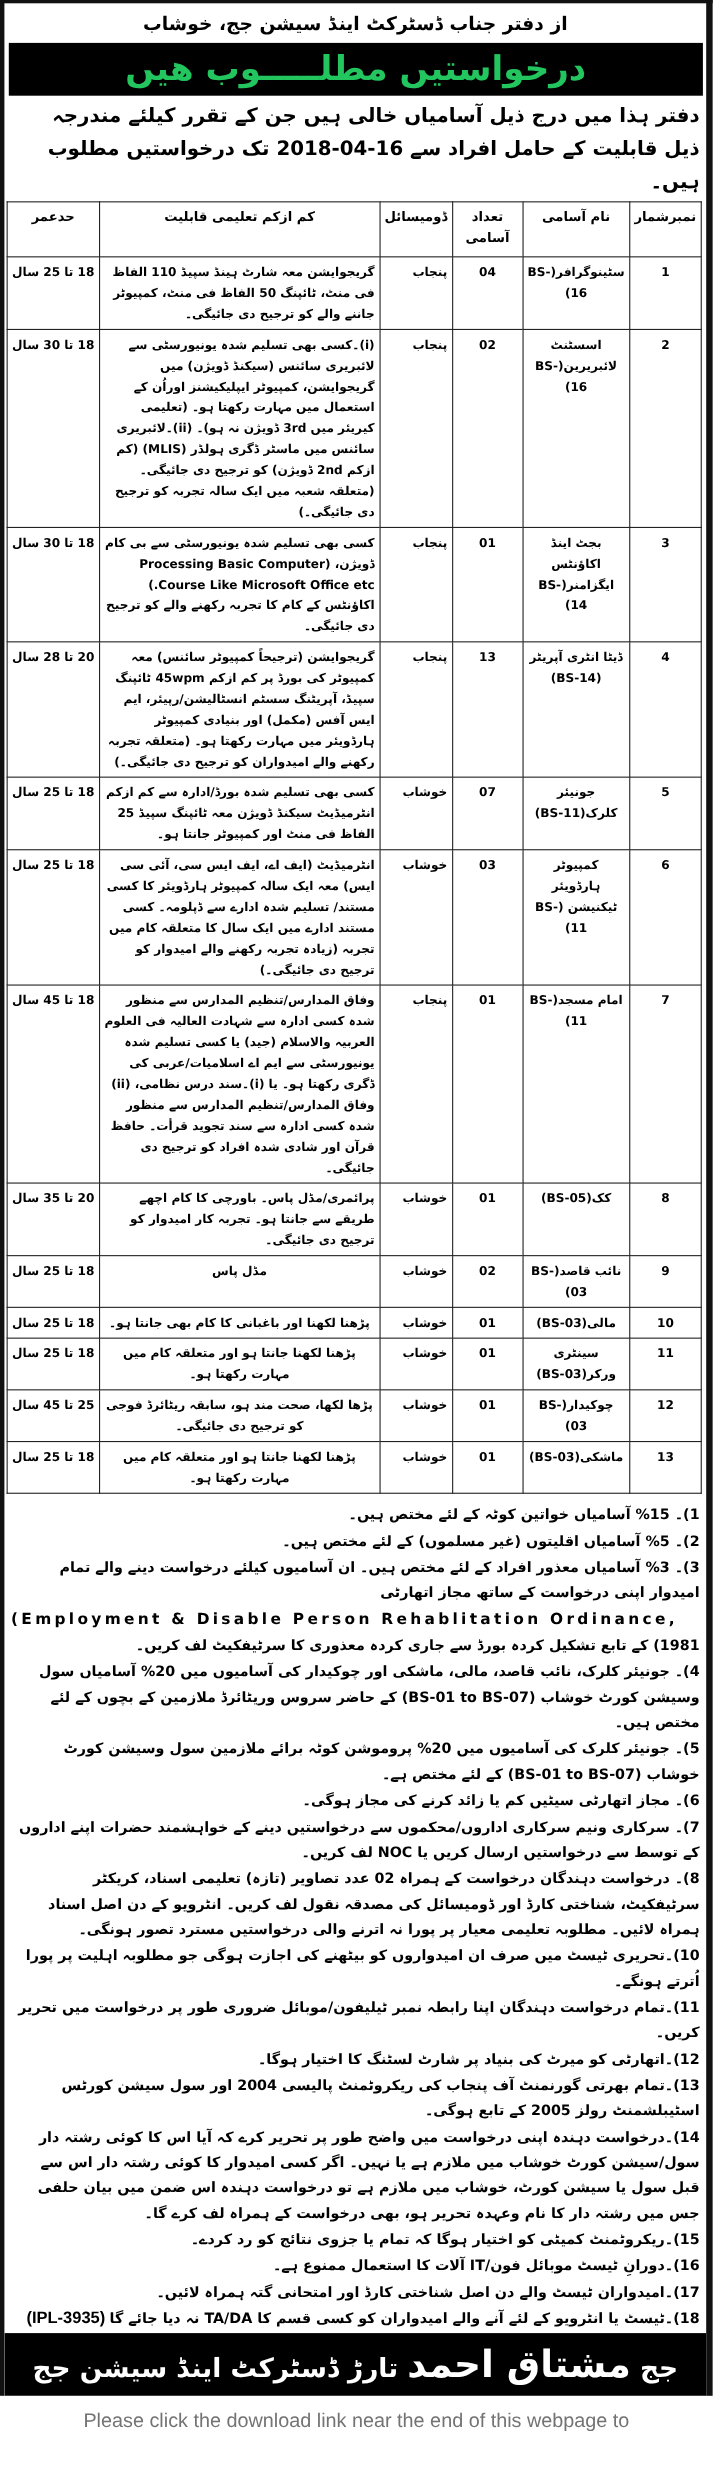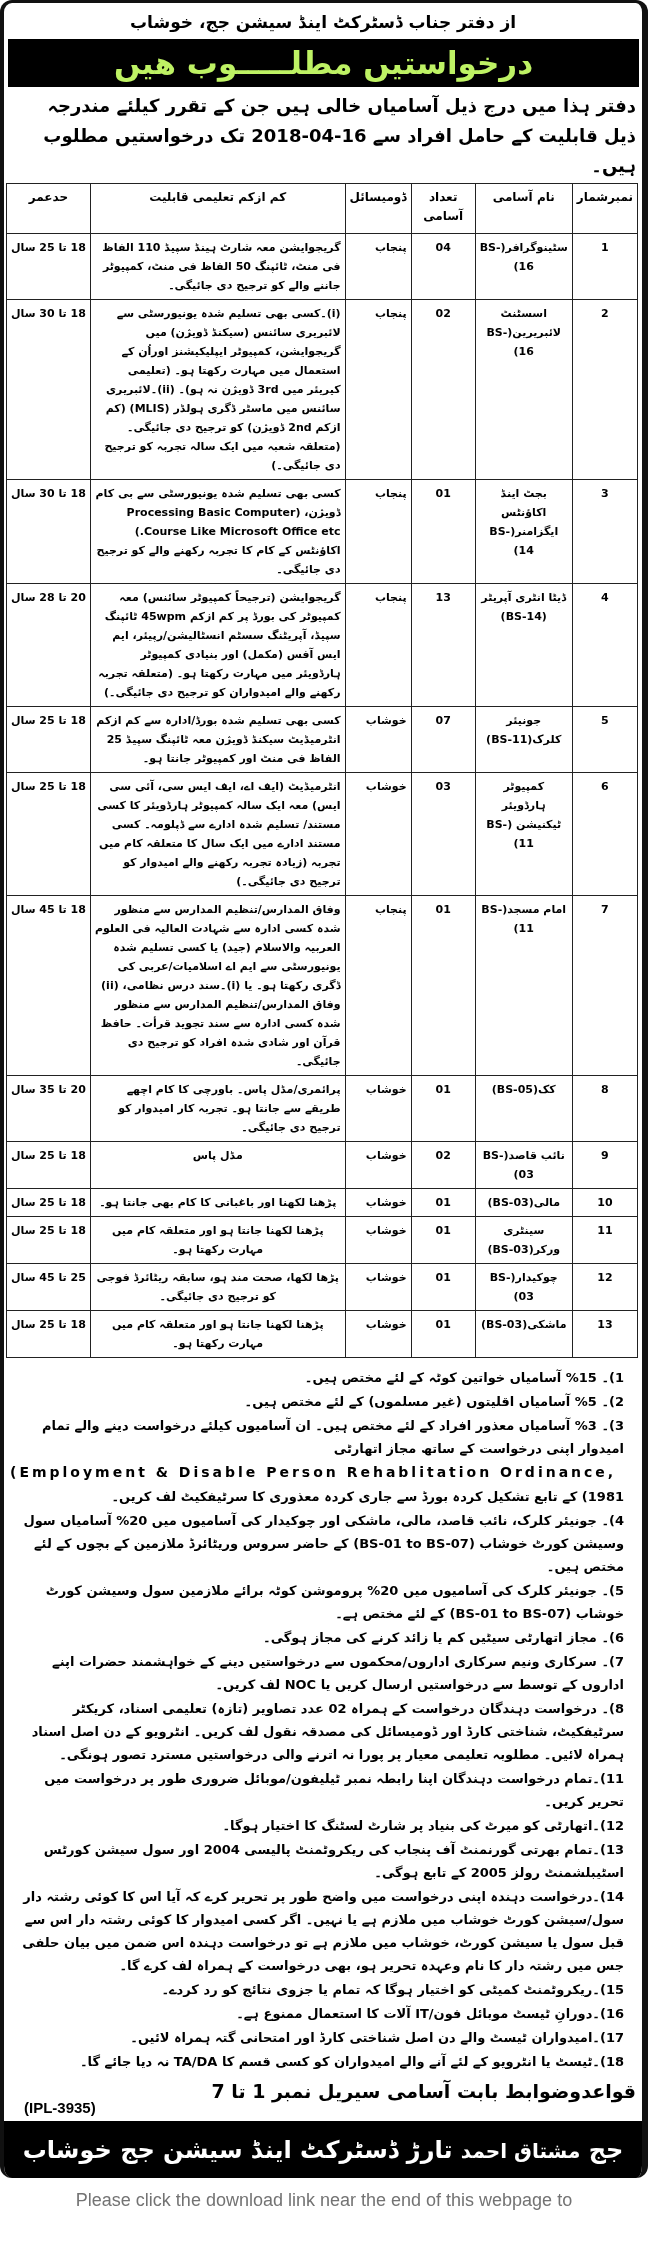--- a/index.html
+++ b/index.html
@@ -7,34 +7,33 @@
   body { font-family: "DejaVu Sans", sans-serif; color: #000; }
   .ad {
     position: relative;
     width: 648px;
     height: 2178px;
     border-left: 4px solid #111;
     border-right: 6px solid #111;
     border-top: 3px solid #111;
     overflow: hidden;
     background: #fff;
-    border-radius: 12px;
   }
   .office-line {
     direction: rtl;
     text-align: center;
     font-weight: bold;
     font-size: 17px;
     padding-top: 9px;
     height: 36px;
   }
   .title-bar {
     margin: 0 3px 0 4px;
     background: #000;
-    color: #bef264;
+    color: #22c55e;
     height: 48px;
     direction: rtl;
     text-align: center;
     font-weight: bold;
     font-size: 31px;
     line-height: 48px;
     letter-spacing: 2px;
   }
   .intro {
     direction: rtl;
@@ -59,21 +58,21 @@
     font-weight: bold;
   }
   table.posts th { height: 50px; font-size: 12px; text-align: center; font-weight: bold; }
   .c-serial { width: 22px; text-align: center; }
   .c-post { width: 78px; text-align: center; }
   .c-count { width: 64px; text-align: center; margin-left: 16px; }
   .c-dom { width: 64px; text-align: right; }
   .c-qual { text-align: right; }
   .c-age { width: 70px; text-align: center; white-space: nowrap; }
   td.c-qual.center { text-align: center; }
-  .notes { direction: rtl; text-align: right; padding: 8px 18px 0 6px; font-size: 13px; font-weight: bold; line-height: 23px; }
+  .notes { direction: rtl; text-align: right; padding: 8px 6px 0 6px; font-size: 13px; font-weight: bold; line-height: 23px; }
   .note { margin-bottom: 1px; }
   .note.ltr-line { direction: ltr; text-align: justify; font-family: "DejaVu Sans", sans-serif; font-size: 14px; letter-spacing: 3px; }
   .section-heading {
     direction: rtl;
     text-align: right;
     font-size: 19px;
     font-weight: bold;
     padding: 4px 6px 2px 6px;
     line-height: 26px;
   }
@@ -95,21 +94,21 @@
     top: 2118px;
     height: 60px;
     background: #000;
     color: #fff;
     direction: rtl;
     text-align: center;
     font-size: 24px;
     font-weight: bold;
     line-height: 58px;
   }
-  .signature-bar .name { font-size: 20px; }
+  .signature-bar .name { font-size: 34px; }
   .download-note {
     width: 648px;
     text-align: center;
     color: #737373;
     font-family: "Liberation Sans", sans-serif;
     font-size: 18px;
     line-height: 24px;
     padding-top: 10px;
     height: 64px;
   }
@@ -246,20 +245,21 @@
       <div class="note">1)۔ 15% آسامیاں خواتین کوٹہ کے لئے مختص ہیں۔</div>
       <div class="note">2)۔ 5% آسامیاں اقلیتوں (غیر مسلموں) کے لئے مختص ہیں۔</div>
       <div class="note">3)۔ 3% آسامیاں معذور افراد کے لئے مختص ہیں۔ ان آسامیوں کیلئے درخواست دینے والے تمام امیدوار اپنی درخواست کے ساتھ مجاز اتھارٹی</div>
       <div class="note ltr-line">(Employment &amp; Disable Person Rehablitation Ordinance,</div>
       <div class="note">1981) کے تابع تشکیل کردہ بورڈ سے جاری کردہ معذوری کا سرٹیفکیٹ لف کریں۔</div>
       <div class="note">4)۔ جونیئر کلرک، نائب قاصد، مالی، ماشکی اور چوکیدار کی آسامیوں میں 20% آسامیاں سول وسیشن کورٹ خوشاب (BS-01 to BS-07) کے حاضر سروس وریٹائرڈ ملازمین کے بچوں کے لئے مختص ہیں۔</div>
       <div class="note">5)۔ جونیئر کلرک کی آسامیوں میں 20% پروموشن کوٹہ برائے ملازمین سول وسیشن کورٹ خوشاب (BS-01 to BS-07) کے لئے مختص ہے۔</div>
       <div class="note">6)۔ مجاز اتھارٹی سیٹیں کم یا زائد کرنے کی مجاز ہوگی۔</div>
       <div class="note">7)۔ سرکاری ونیم سرکاری اداروں/محکموں سے درخواستیں دینے کے خواہشمند حضرات اپنے اداروں کے توسط سے درخواستیں ارسال کریں یا NOC لف کریں۔</div>
       <div class="note">8)۔ درخواست دہندگان درخواست کے ہمراہ 02 عدد تصاویر (تازہ) تعلیمی اسناد، کریکٹر سرٹیفکیٹ، شناختی کارڈ اور ڈومیسائل کی مصدقہ نقول لف کریں۔ انٹرویو کے دن اصل اسناد ہمراہ لائیں۔ مطلوبہ تعلیمی معیار پر پورا نہ اترنے والی درخواستیں مسترد تصور ہونگی۔</div>
+      <div class="note">10)۔تحریری ٹیسٹ میں صرف ان امیدواروں کو بیٹھنے کی اجازت ہوگی جو مطلوبہ اہلیت پر پورا اُترتے ہونگے۔</div>
       <div class="note">11)۔تمام درخواست دہندگان اپنا رابطہ نمبر ٹیلیفون/موبائل ضروری طور پر درخواست میں تحریر کریں۔</div>
       <div class="note">12)۔اتھارٹی کو میرٹ کی بنیاد پر شارٹ لسٹنگ کا اختیار ہوگا۔</div>
       <div class="note">13)۔تمام بھرتی گورنمنٹ آف پنجاب کی ریکروٹمنٹ پالیسی 2004 اور سول سیشن کورٹس اسٹیبلشمنٹ رولز 2005 کے تابع ہوگی۔</div>
       <div class="note">14)۔درخواست دہندہ اپنی درخواست میں واضح طور پر تحریر کرے کہ آیا اس کا کوئی رشتہ دار سول/سیشن کورٹ خوشاب میں ملازم ہے یا نہیں۔ اگر کسی امیدوار کا کوئی رشتہ دار اس سے قبل سول یا سیشن کورٹ، خوشاب میں ملازم ہے تو درخواست دہندہ اس ضمن میں بیان حلفی جس میں رشتہ دار کا نام وعہدہ تحریر ہو، بھی درخواست کے ہمراہ لف کرے گا۔</div>
       <div class="note">15)۔ریکروٹمنٹ کمیٹی کو اختیار ہوگا کہ تمام یا جزوی نتائج کو رد کردے۔</div>
       <div class="note">16)۔دورانِ ٹیسٹ موبائل فون/IT آلات کا استعمال ممنوع ہے۔</div>
       <div class="note">17)۔امیدواران ٹیسٹ والے دن اصل شناختی کارڈ اور امتحانی گتہ ہمراہ لائیں۔</div>
       <div class="note">18)۔ٹیسٹ یا انٹرویو کے لئے آنے والے امیدواران کو کسی قسم کا TA/DA نہ دیا جائے گا۔</div>
     </div>
 

